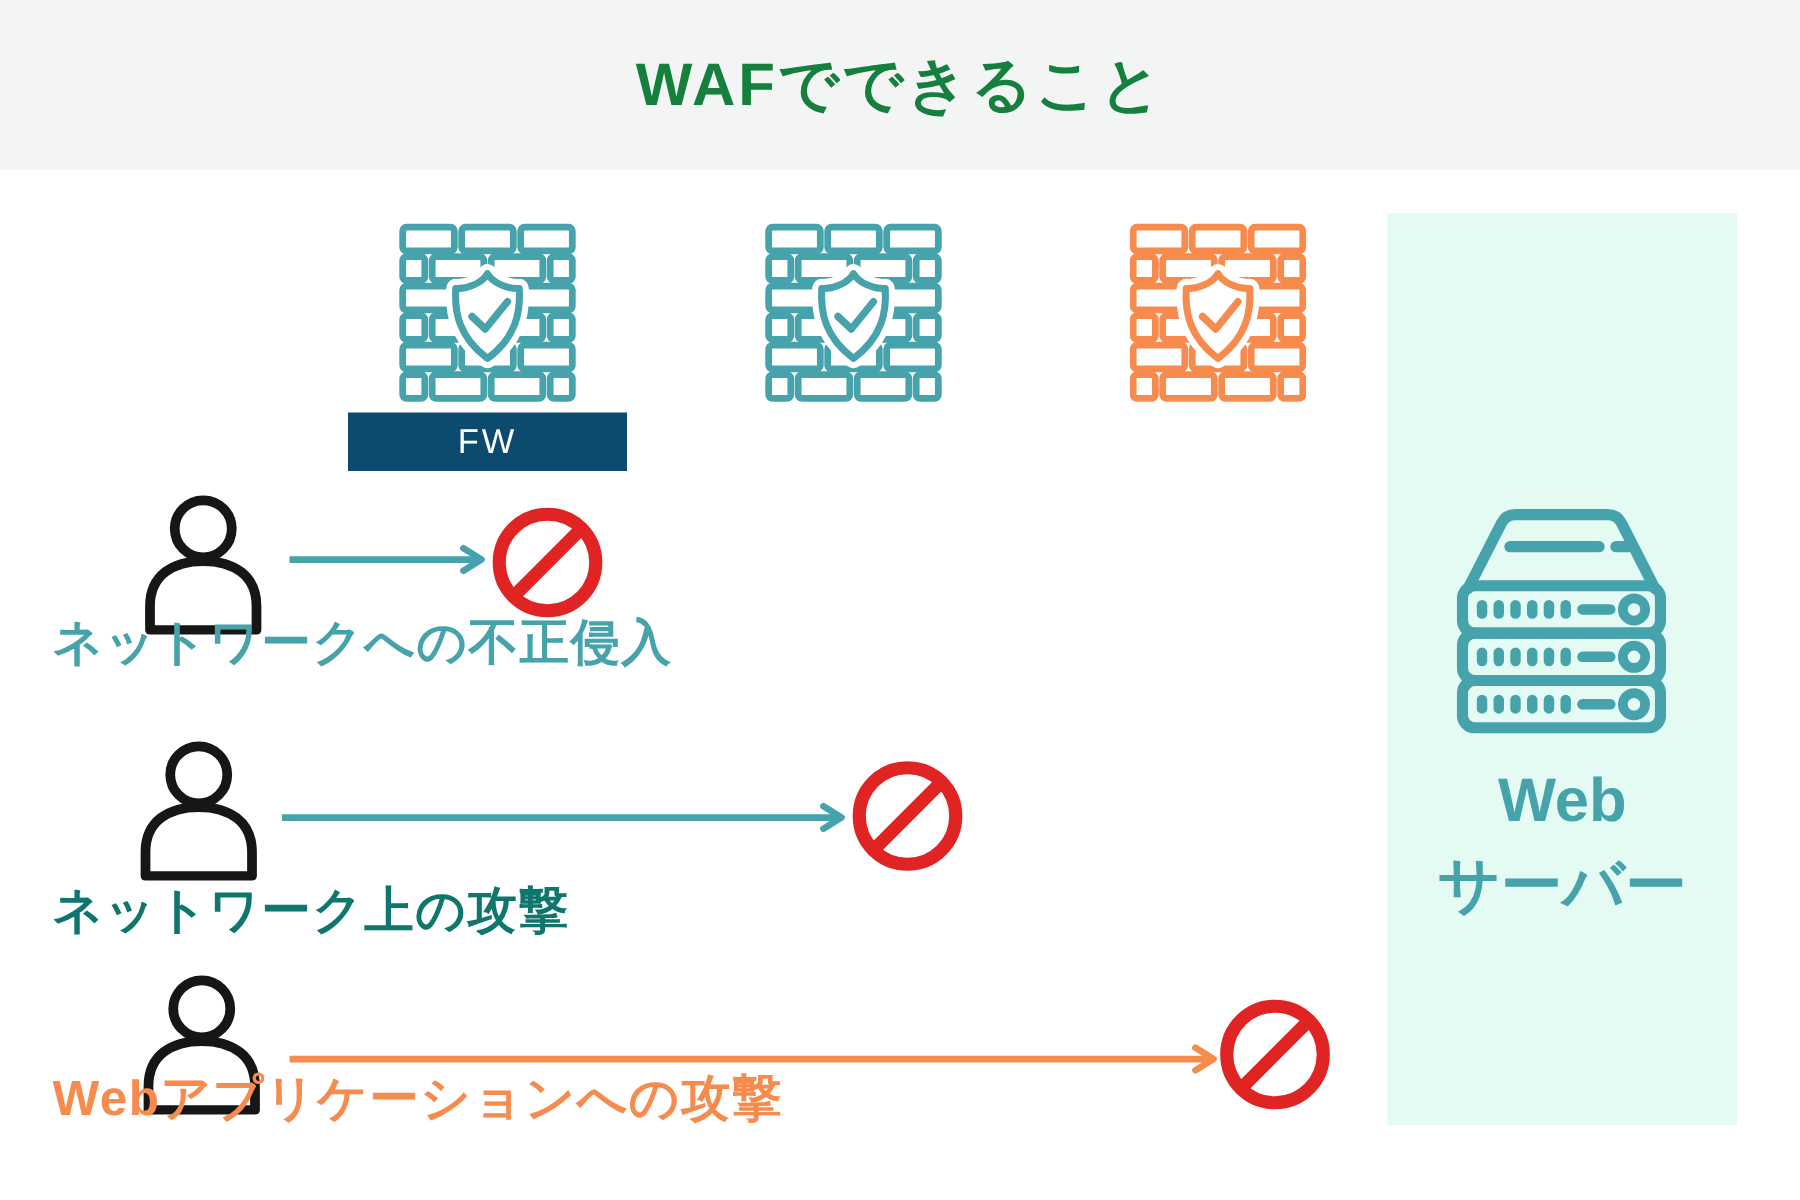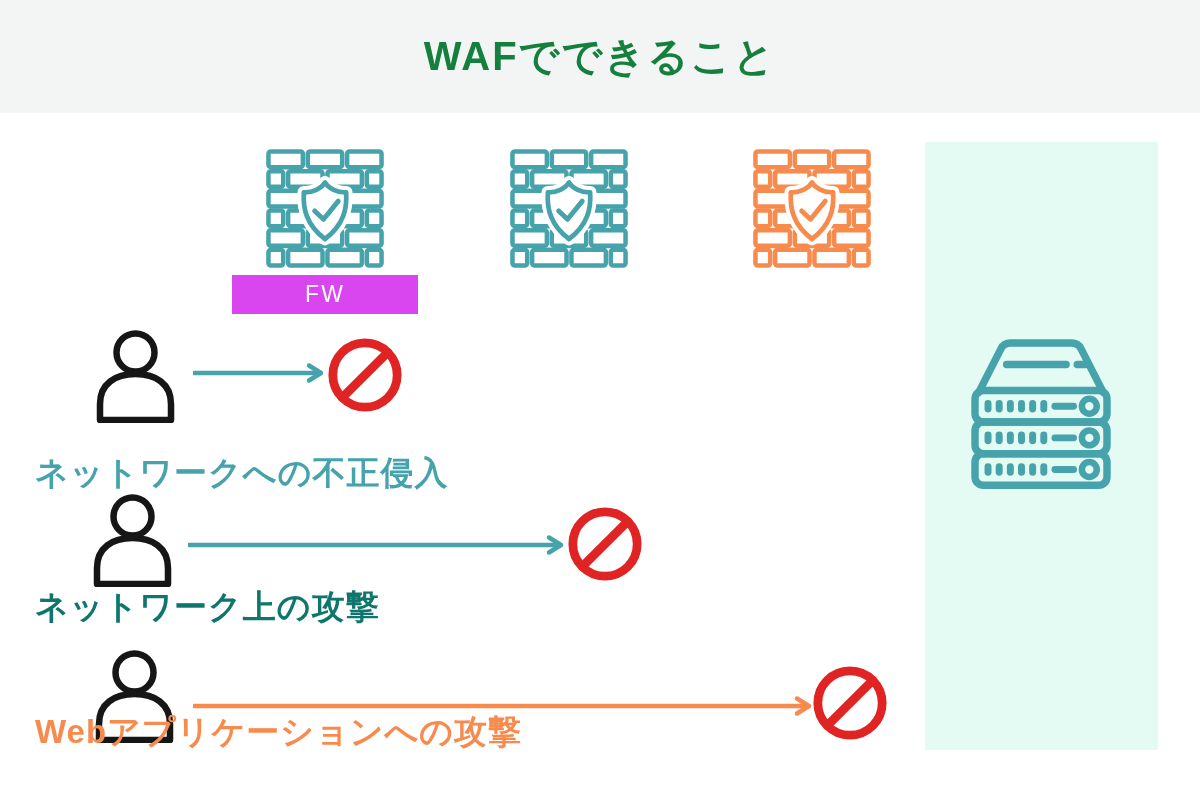--- a/index.html
+++ b/index.html
@@ -20,21 +20,21 @@
   .defense-col{position:absolute;top:147px;width:186px;}
   .defense-col .wall-icon{display:block;margin:0 auto;width:118px;height:124px;}
   .defense-bar{
     margin-top:4px;width:186px;height:39px;
     display:flex;align-items:center;justify-content:center;
     color:#ffffff;font-size:23px;letter-spacing:2px;font-weight:400;
   }
   #col-fw{left:232px;color:#46a3ac;}
   #col-ips{left:476px;color:#46a3ac;}
   #col-waf{left:719px;color:#f78b4d;}
-  .bar-teal{background:#d946ef;}
+  .bar-teal{background:#0c4a6e;}
   .bar-orange{background:#f78b4d;}
   
   .server-panel{
     position:absolute;left:925px;top:142px;width:233px;height:608px;
     background:#e4fbf4;
   }
   .server-icon{position:absolute;left:37px;top:189px;width:158px;height:158px;}
   .server-label{
     position:absolute;left:0;top:363px;width:233px;text-align:center;
     color:#46a3ac;font-weight:bold;font-size:41px;line-height:57px;
@@ -49,21 +49,21 @@
   #arrow-2{left:188px;top:534px;width:378px;}
   #arrow-3{left:193px;top:695px;width:621px;}
   .ban{position:absolute;width:78px;height:78px;}
   #ban-1{left:326px;top:336px;}
   #ban-2{left:566px;top:505px;}
   #ban-3{left:811px;top:664px;}
   .attack-label{
     position:absolute;left:35px;font-weight:bold;font-size:33px;
     letter-spacing:1px;line-height:40px;
   }
-  #label-1{top:408px;color:#46a3ac;margin-top:45px;}
+  #label-1{top:408px;color:#46a3ac;}
   #label-2{top:587px;color:#0f766e;}
   #label-3{top:712px;color:#f78b4d;}
 </style>
 </head>
 <body>
 
 <div class="header">
   <div class="title">WAFでできること</div>
 </div>
 
@@ -193,20 +193,24 @@
         <line x1="76" y1="146" x2="76" y2="152"></line>
         <line x1="88" y1="146" x2="88" y2="152"></line>
       <line x1="100" y1="149" x2="120" y2="149"></line>
     </g>
     <g fill="none" stroke="#46a3ac" stroke-width="7">
       <circle cx="137" cy="81" r="8"></circle>
         <circle cx="137" cy="115" r="8"></circle>
         <circle cx="137" cy="149" r="8"></circle>
     </g>
   </svg>
+  <div class="server-label">
+    <div>Web</div>
+    <div>サーバー</div>
+  </div>
 </div>
 
 <svg class="attacker" id="attacker-1" viewBox="0 0 84 96">
   <g fill="none" stroke="#161616" stroke-width="6.5" stroke-linejoin="round">
     <circle cx="42.5" cy="25.5" r="19"></circle>
     <path d="M7 93 V77 C7 56.5 22.5 47 42.5 47 C62.5 47 78 56.5 78 77 V93 Z"></path>
   </g>
 </svg>
 <svg class="attack-arrow" id="arrow-1" viewBox="0 0 133 22">
   <g fill="none" stroke="#46a3ac" stroke-width="4.5" stroke-linecap="round" stroke-linejoin="round">

